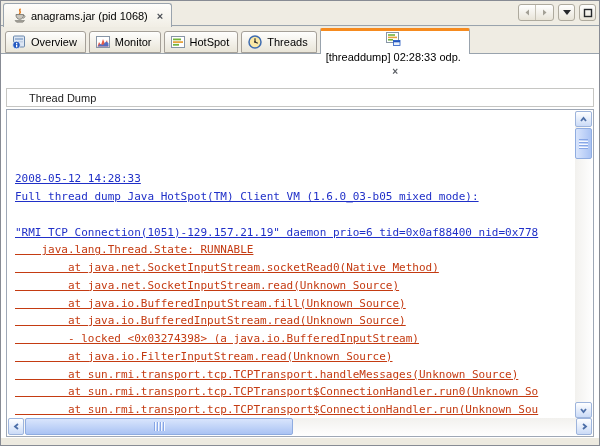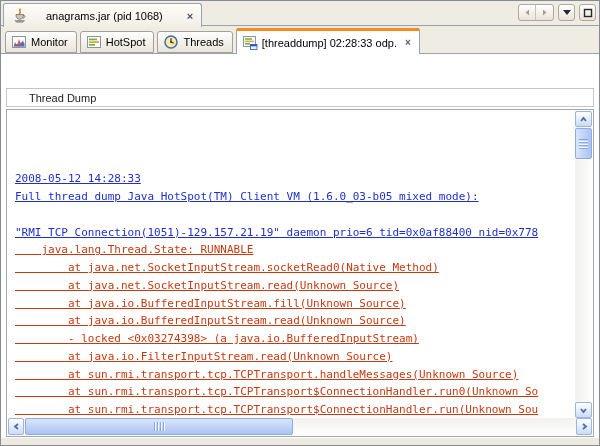--- a/index.html
+++ b/index.html
@@ -8,21 +8,21 @@
     position:relative;width:600px;height:446px;overflow:hidden;
     border:1px solid #878B94;background:#EDEAE0;
     font-family:"Liberation Sans",sans-serif;color:#000;
   }
   
   .doc-tabbar{position:absolute;left:0;right:0;top:0;height:25px;background:#EFECE3;border-bottom:1px solid #99A3AD;}
   .doc-tab{
     position:absolute;left:2px;top:2px;height:24px;z-index:2;
     background:linear-gradient(#FEFDFB,#F1EEE5);
     border:1px solid #99A3AD;border-bottom:none;border-radius:3px 3px 0 0;
-    display:flex;align-items:center;gap:18px;padding:0 8px;font-size:11px;
+    display:flex;align-items:center;gap:3px;padding:0 8px;font-size:11px;
   }
   .tab-close{font-size:11px;font-weight:bold;color:#4A4E55;margin-left:6px;cursor:default;line-height:10px;}
   .win-btns{position:absolute;top:3px;right:3px;display:flex;gap:4px;align-items:center;z-index:3;}
   .btn-pair{display:flex;height:17px;border:1px solid #AEAA9E;border-radius:3px;overflow:hidden;background:linear-gradient(#FFFFFF,#E8E4D8);}
   .pair-cell{width:17px;height:100%;display:flex;align-items:center;justify-content:center;}
   .pair-cell.first{border-right:1px solid #C6C2B6;}
   .win-btn{width:17px;height:17px;border:1px solid #AEAA9E;border-radius:3px;background:linear-gradient(#FFFFFF,#E8E4D8);display:flex;align-items:center;justify-content:center;}
   
   .subtabbar{
     position:absolute;left:0;right:0;top:26px;height:27px;background:#EFECE3;
@@ -30,21 +30,21 @@
   }
   .subtab{
     height:22px;display:flex;align-items:center;gap:4px;padding:0 8px 0 5px;
     font-size:11px;margin-right:3px;white-space:nowrap;
     background:linear-gradient(#FEFEFD,#E9E5D8);
     border:1px solid #A5A098;border-radius:3px 3px 0 0;
   }
   .subtab.selected{
     height:26px;margin-bottom:-1px;z-index:3;position:relative;
     background:#FFFFFF;border:1px solid #99A3AD;border-bottom:none;
-    border-top:3px solid #F68B1F;border-radius:2px 2px 0 0;
+    border-top:3px solid #F68B1F;border-radius:2px 2px 0 0;flex-direction:column;
   }
   .subtab .tab-close{font-size:10px;margin-left:4px;color:#5A5E64;}
   .icon16{width:16px;height:16px;display:inline-flex;flex:none;}
   
   .content{position:absolute;left:0;right:0;top:53px;bottom:0;background:#FFFFFF;}
   .title-row{position:absolute;left:10px;top:8px;display:flex;align-items:center;gap:7px;}
   .app-title{font-size:16px;font-weight:bold;}
   .app-pid{font-size:16px;}
   .section-strip{
     position:absolute;left:5px;right:5px;top:34px;height:19px;
@@ -122,20 +122,33 @@
             <rect x="1.5" y="1.5" width="7" height="7" fill="none" stroke="#26282B" stroke-width="1.4"></rect>
           </svg>
       </div>
     </div>
   </div>
 
   <div class="subtabbar">
     <div class="subtab">
       <span class="icon16">
         <svg viewBox="0 0 16 16" width="16" height="16">
+          <rect x="2.5" y="2" width="11" height="11" rx="1" fill="#DCE6F4" stroke="#6B88AC"></rect>
+          <rect x="4" y="4" width="8" height="2" fill="#9FB6D4"></rect>
+          <rect x="4" y="7.2" width="8" height="1.2" fill="#BCCBE0"></rect>
+          <circle cx="5.5" cy="11" r="3.8" fill="#2458C0" stroke="#FFFFFF" stroke-width="0.7"></circle>
+          <rect x="5" y="8.8" width="1.3" height="1.3" fill="#fff"></rect>
+          <rect x="5" y="10.6" width="1.3" height="2.7" fill="#fff"></rect>
+        </svg>
+      </span>
+      <span>Overview</span>
+    </div>
+    <div class="subtab">
+      <span class="icon16">
+        <svg viewBox="0 0 16 16" width="16" height="16">
           <rect x="1.5" y="2.5" width="13" height="11" fill="#FFFFFF" stroke="#8795A6"></rect>
           <path d="M2.5 12.5 L4 8 L6 11 L8 5 L10 10 L12 6 L13.5 12.5 Z" fill="#E34A33" opacity="0.9"></path>
           <path d="M2.5 12.5 L5 10 L8 11 L11 7.5 L13.5 9 L13.5 12.5 Z" fill="#3B6FD4" opacity="0.85"></path>
         </svg>
       </span>
       <span>Monitor</span>
     </div>
     <div class="subtab">
       <span class="icon16">
         <svg viewBox="0 0 16 16" width="16" height="16">

